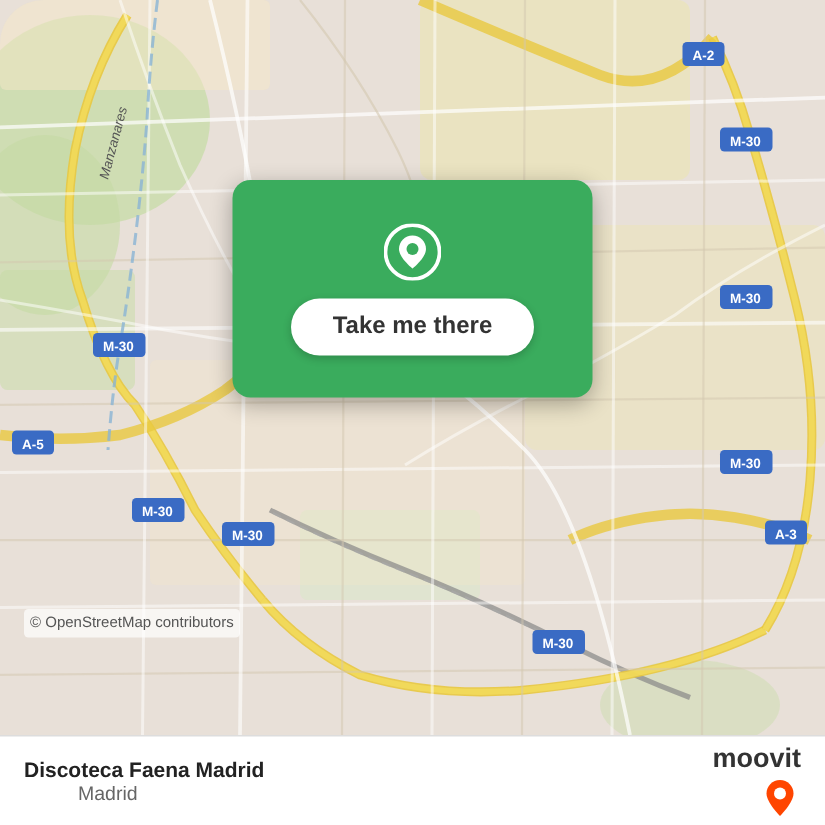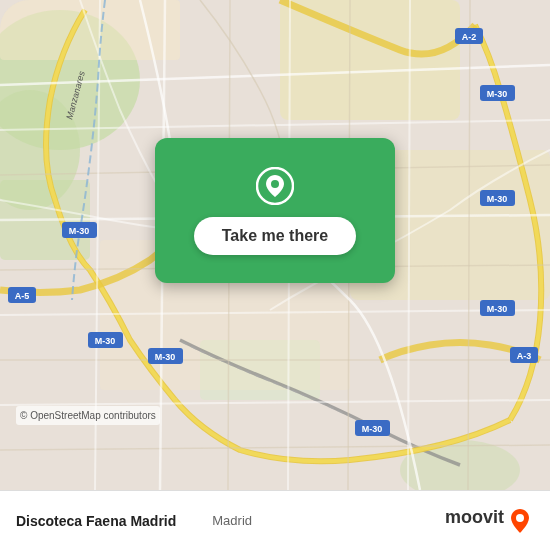--- a/index.html
+++ b/index.html
@@ -24,21 +24,21 @@
 
     
     #map-svg {
       width: 100%;
       height: 100%;
     }
 
     
     .location-card {
       position: absolute;
-      top: 138px;
+      top: 120px;
       left: 155px;
       width: 240px;
       height: 145px;
       background: #3aac5d;
       border-radius: 12px;
       display: flex;
       flex-direction: column;
       align-items: center;
       justify-content: center;
       cursor: pointer;
@@ -73,39 +73,40 @@
       justify-content: space-between;
       padding: 0 16px;
       border-top: 1px solid #ddd;
       position: absolute;
       bottom: 0;
       left: 0;
     }
 
     .bottom-bar-left {
       display: flex;
-      flex-direction: row;
+      flex-direction: column;
     }
 
     .location-title {
       font-size: 14px;
       font-weight: 700;
       color: #222;
     }
 
     .location-subtitle {
       font-size: 13px;
       color: #666;
       margin-left: 36px;
     }
 
     .moovit-logo {
       display: flex;
-      align-items: flex-start;
+      align-items: flex-end;
       gap: 2px;
+      flex-direction: column;
     }
 
     .moovit-text {
       font-size: 18px;
       font-weight: 800;
       color: #333;
     }
 
     .moovit-pin {
       width: 28px;

